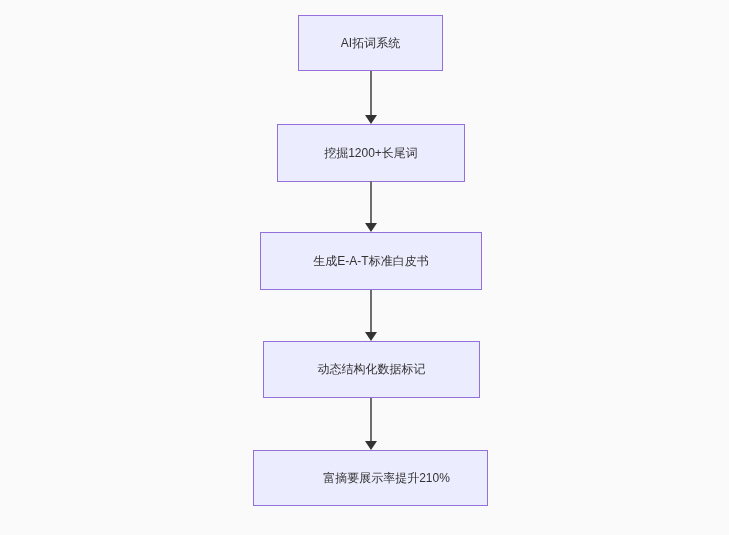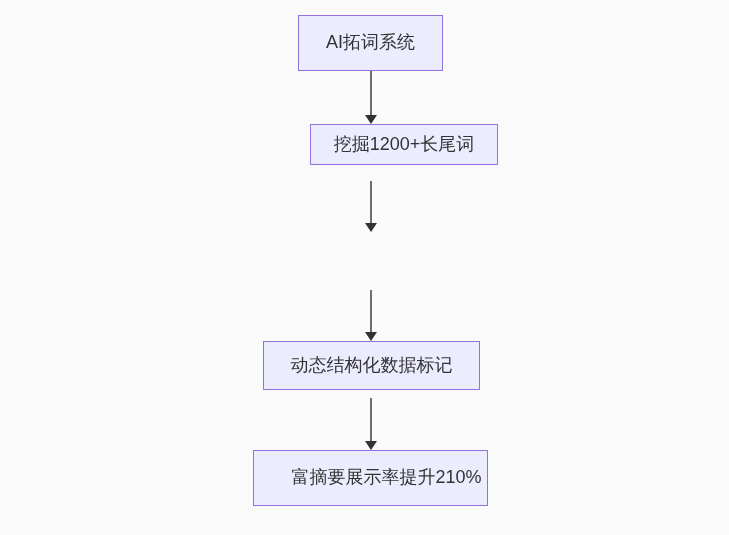--- a/index.html
+++ b/index.html
@@ -17,29 +17,29 @@
   }
   .flow-node {
     position: absolute;
     box-sizing: border-box;
     display: flex;
     align-items: center;
     justify-content: center;
     background: var(--node-fill, #ececff);
     border: 1px solid var(--node-border, #9370db);
     color: var(--node-text, #333333);
-    font-size: 18px;
+    font-size: 12px;
     line-height: 1.2;
     text-align: left;
     white-space: nowrap;
   }
   .node1 { left: 298px; top: 15px;  width: 145px; height: 56px; }
-  .node2 { left: 277px; top: 124px; width: 188px; height: 41px; margin-left: 33px; }
+  .node2 { left: 277px; top: 124px; width: 188px; height: 58px; }
   .node3 { left: 260px; top: 232px; width: 222px; height: 58px; }
-  .node4 { left: 263px; top: 341px; width: 217px; height: 49px; }
+  .node4 { left: 263px; top: 341px; width: 217px; height: 57px; }
   .node5 { left: 253px; top: 450px; width: 235px; height: 56px; padding-left: 32px; }
 
   .edge {
     position: absolute;
     left: 364px;
     width: 14px;
   }
   .edge1 { top: 71px;  height: 53px; }
   .edge2 { top: 181px; height: 51px; }
   .edge3 { top: 290px; height: 51px; }
@@ -80,20 +80,23 @@
 
   <div class="flow-node node2">
     <span>挖掘1200+长尾词</span>
   </div>
 
   <div class="edge edge2">
     <span class="line"></span>
     <span class="head"></span>
   </div>
 
+  <div class="flow-node node3">
+    <span>生成E-A-T标准白皮书</span>
+  </div>
 
   <div class="edge edge3">
     <span class="line"></span>
     <span class="head"></span>
   </div>
 
   <div class="flow-node node4">
     <span>动态结构化数据标记</span>
   </div>
 

